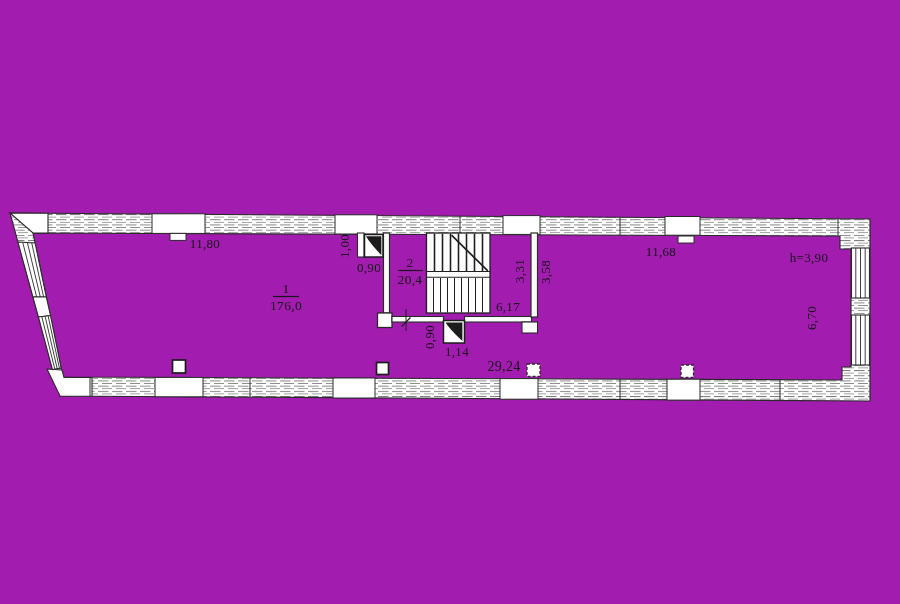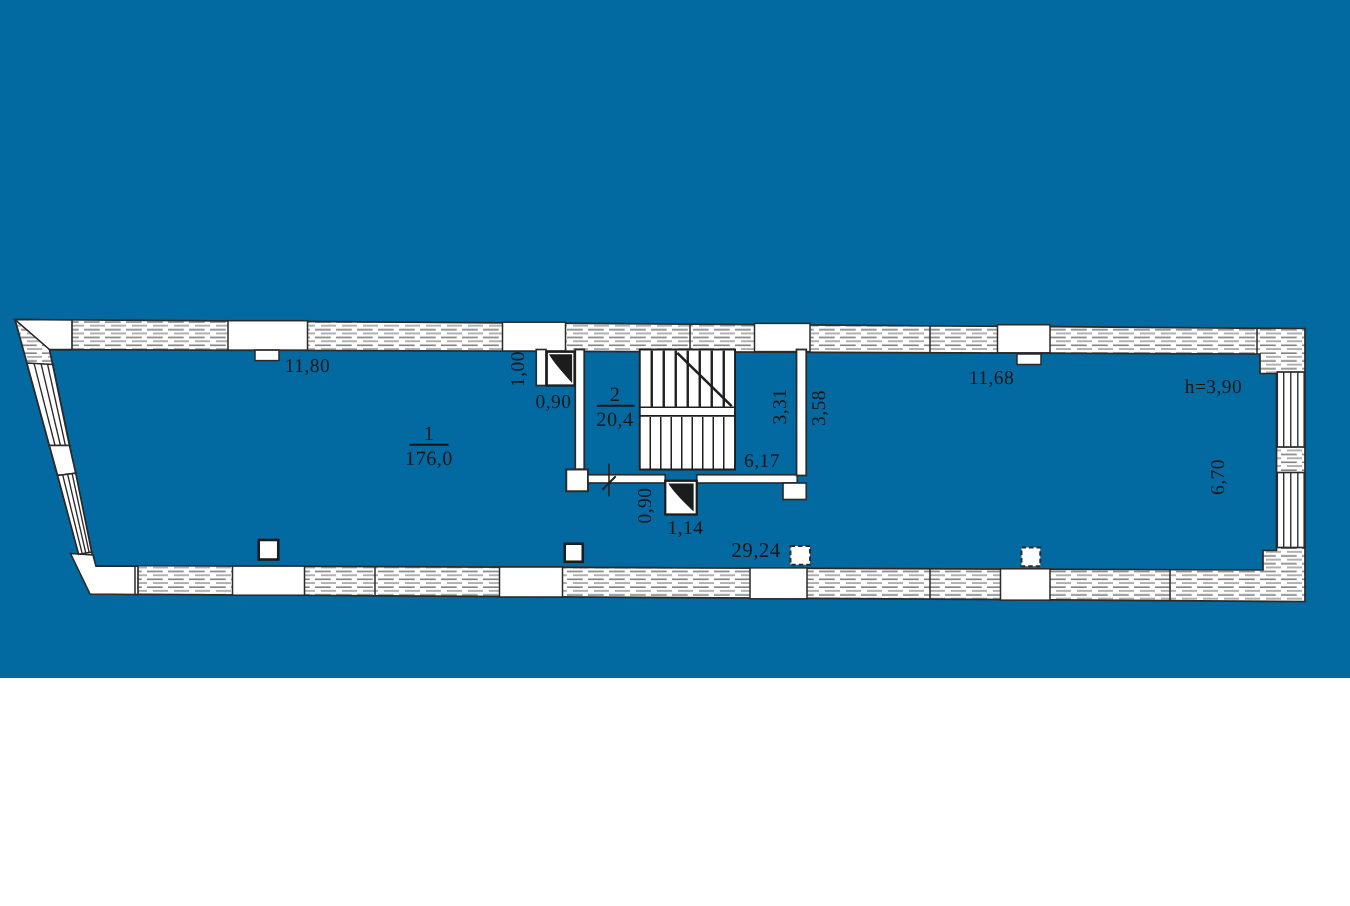--- a/index.html
+++ b/index.html
@@ -1,17 +1,17 @@
 <!DOCTYPE html>
 <html><head>
 <meta charset="utf-8">
 <style>
   html,body{margin:0;padding:0;background:#ffffff;}
   .page{
-    width:900px;height:452px;position:relative;background:#0369a1;overflow:hidden;
+    width:900px;height:604px;position:relative;background:#a21caf;overflow:hidden;
     font-family:"Liberation Serif", serif;
   }
   svg text{
     font-family:"Liberation Serif", serif;
     fill:#161616;
     letter-spacing:.3px;
   }
   .dim{font-size:13px;}
   .dim-lg{font-size:14px;}
   .frac{font-size:13.5px;}

